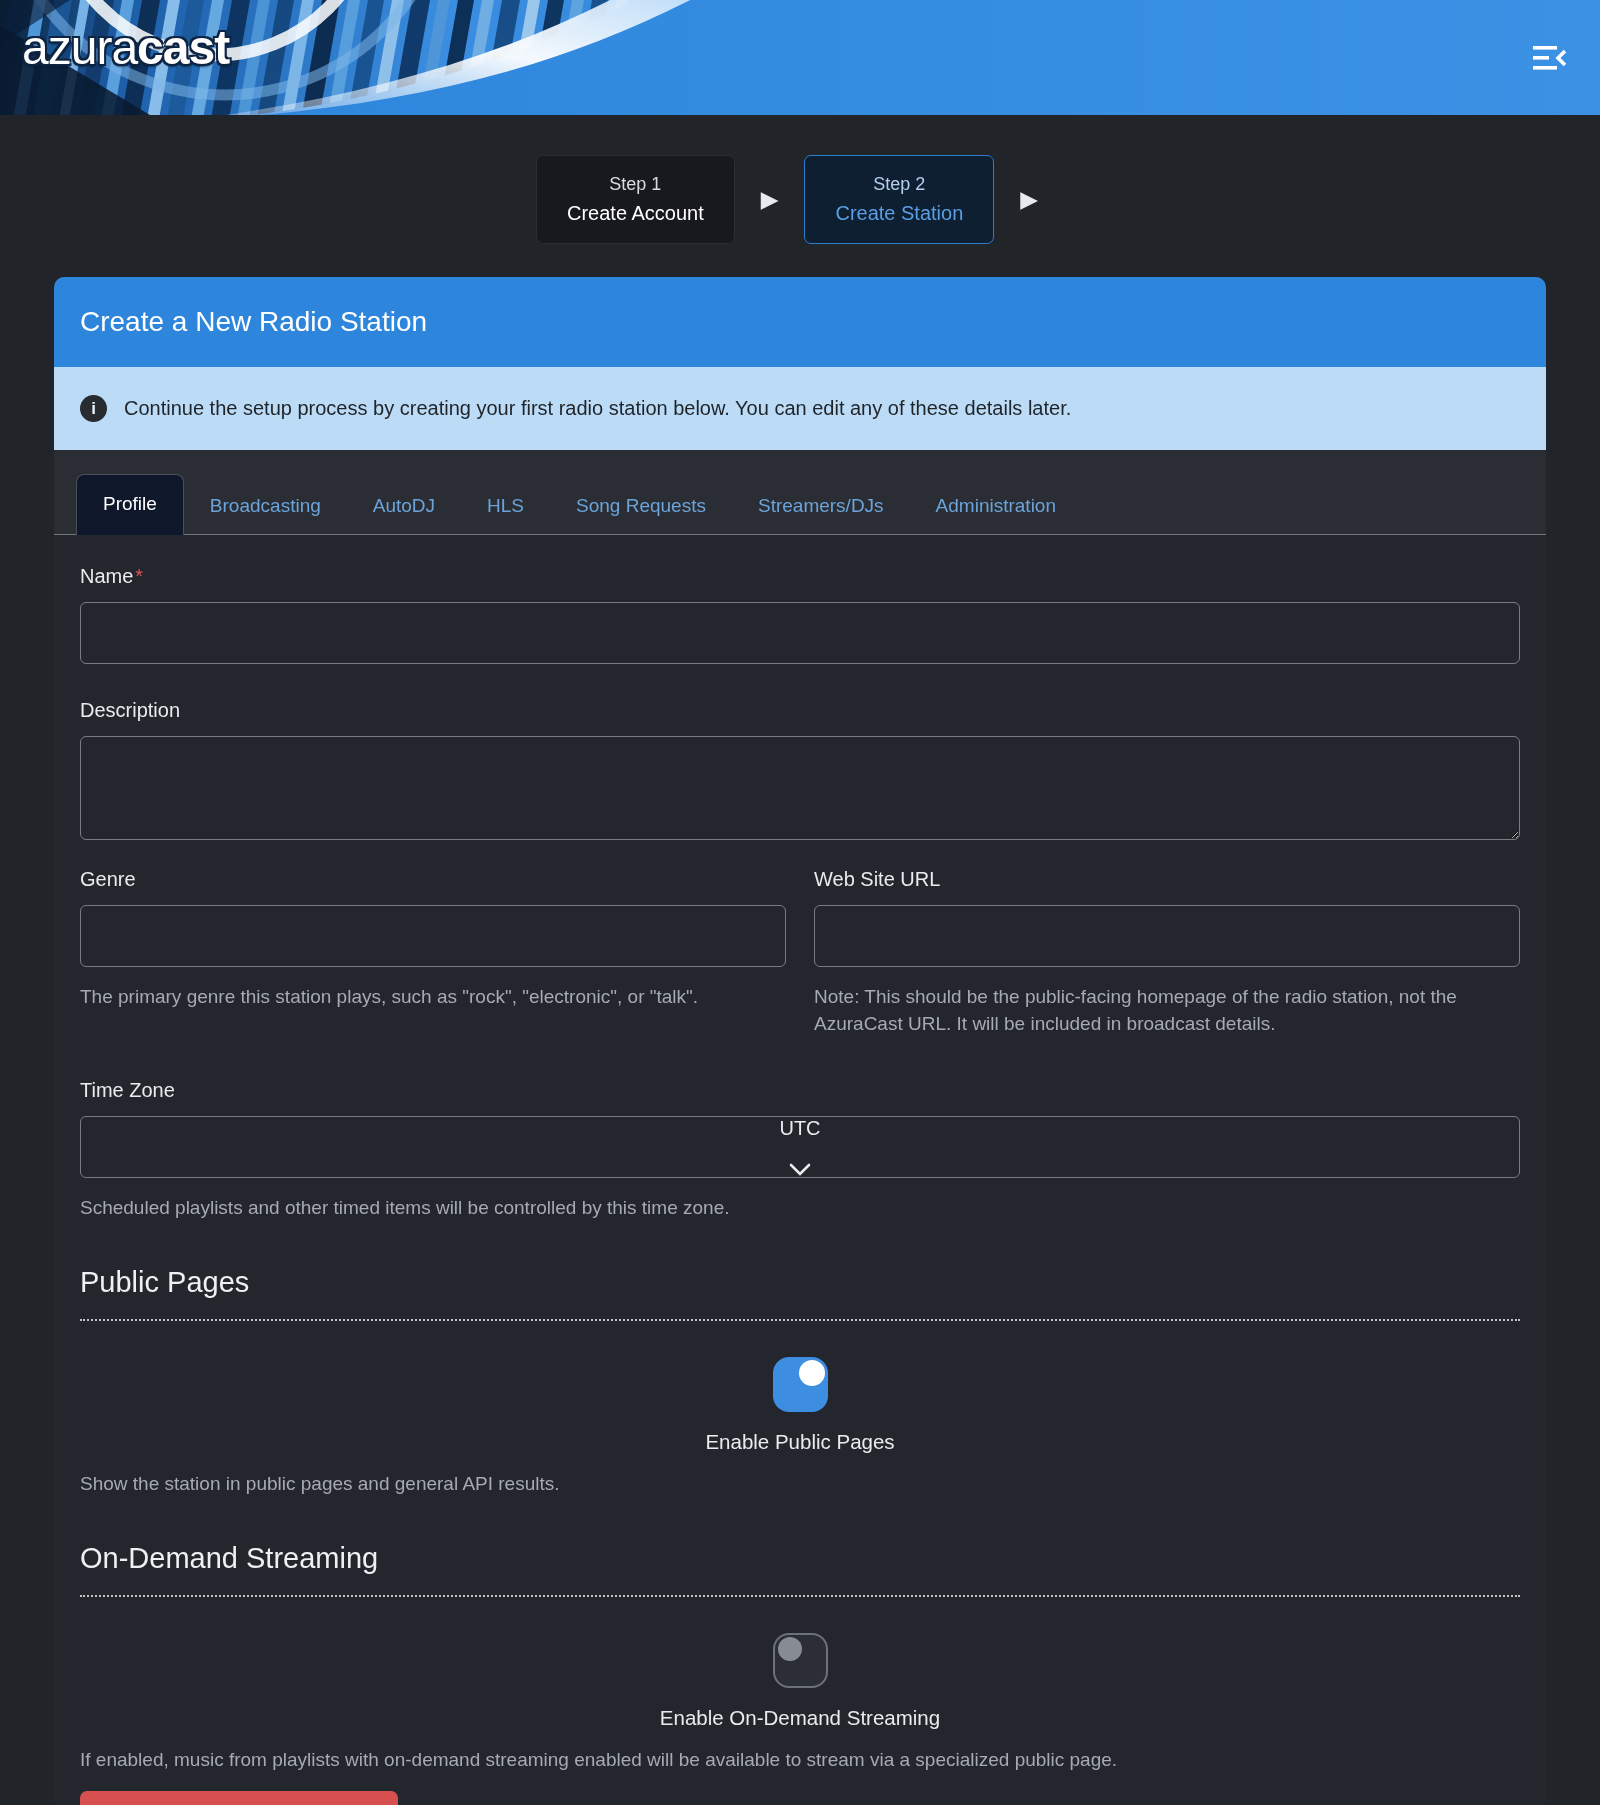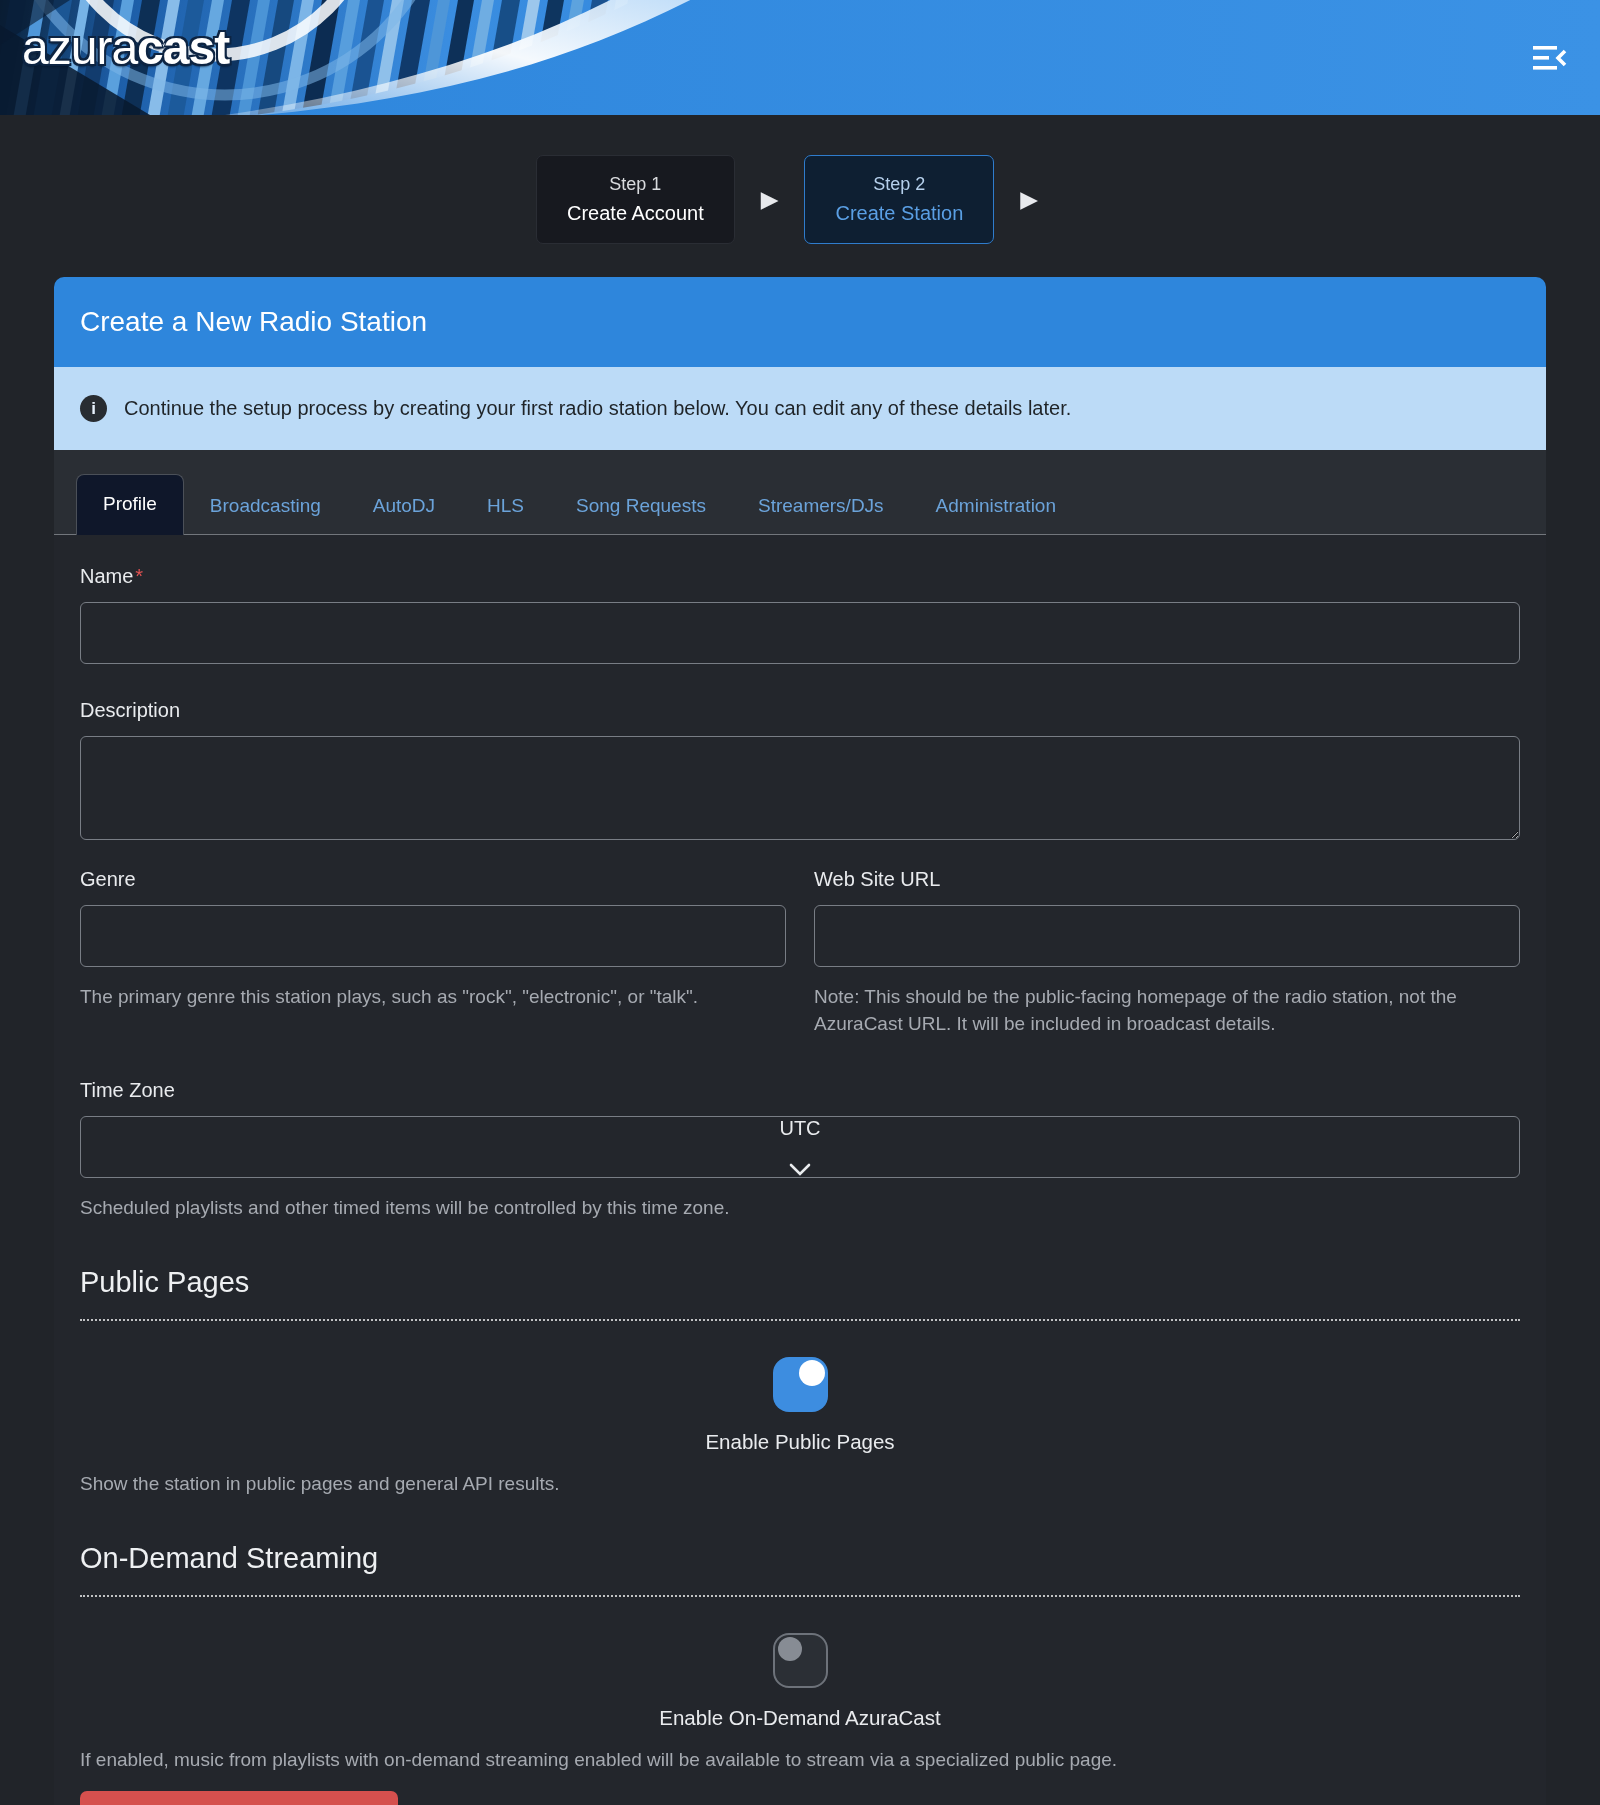--- a/index.html
+++ b/index.html
@@ -220,19 +220,19 @@
       <div class="toggle-label">Enable Public Pages</div>
     </div>
     <div class="help">Show the station in public pages and general API results.</div>
 
     <div class="section-h">On-Demand Streaming</div>
     <hr class="dotted">
     <div class="toggle-row">
       <div class="switch off">
           <div class="knob"></div>
         </div>
-      <div class="toggle-label">Enable On-Demand AzuraCast</div>
+      <div class="toggle-label">Enable On-Demand Streaming</div>
     </div>
     <div class="help">If enabled, music from playlists with on-demand streaming enabled will be available to stream via a specialized public page.</div>
 
     <button class="submit-btn">CREATE AND CONTINUE</button>
   </div>
 </div>
 
 </body></html>

